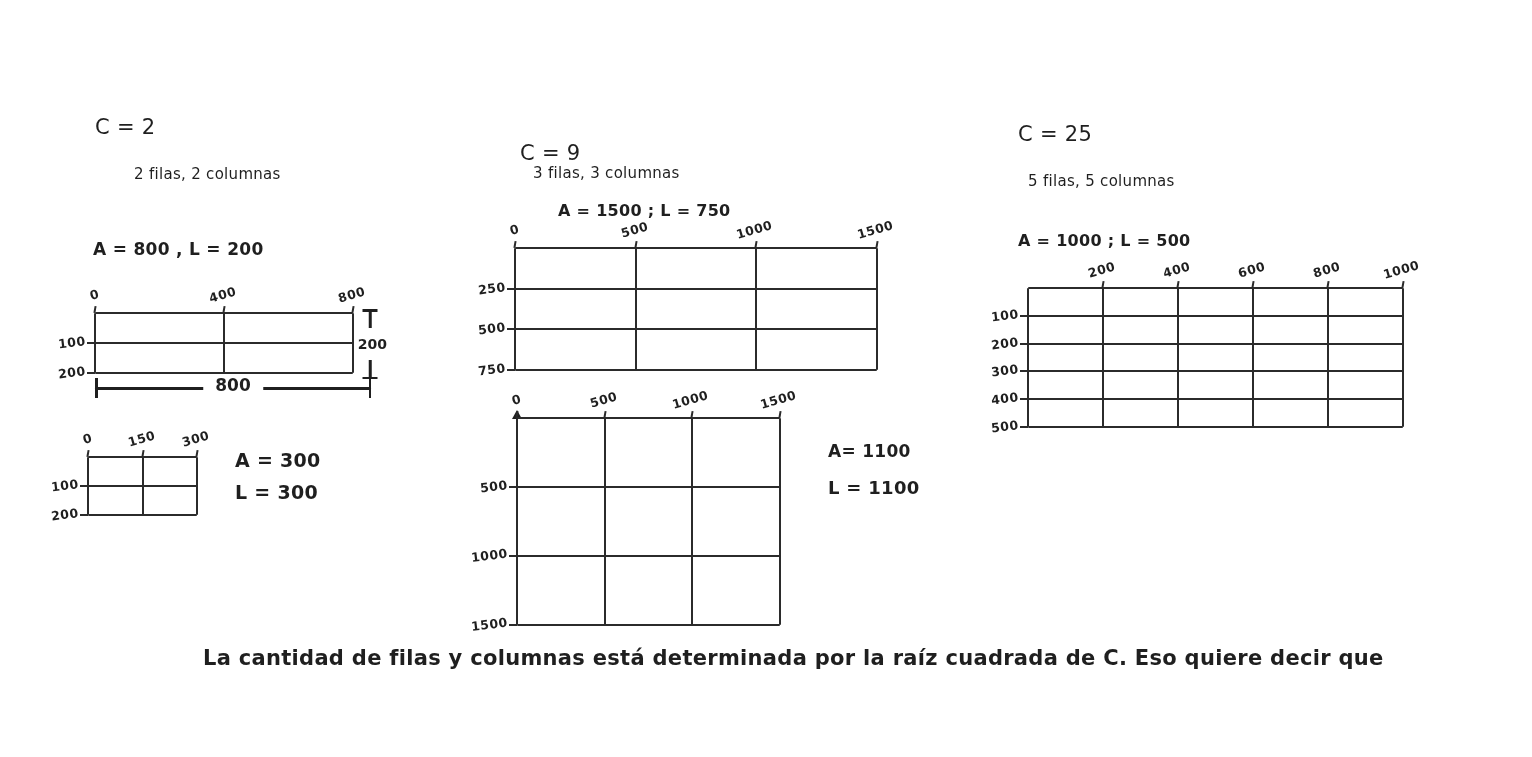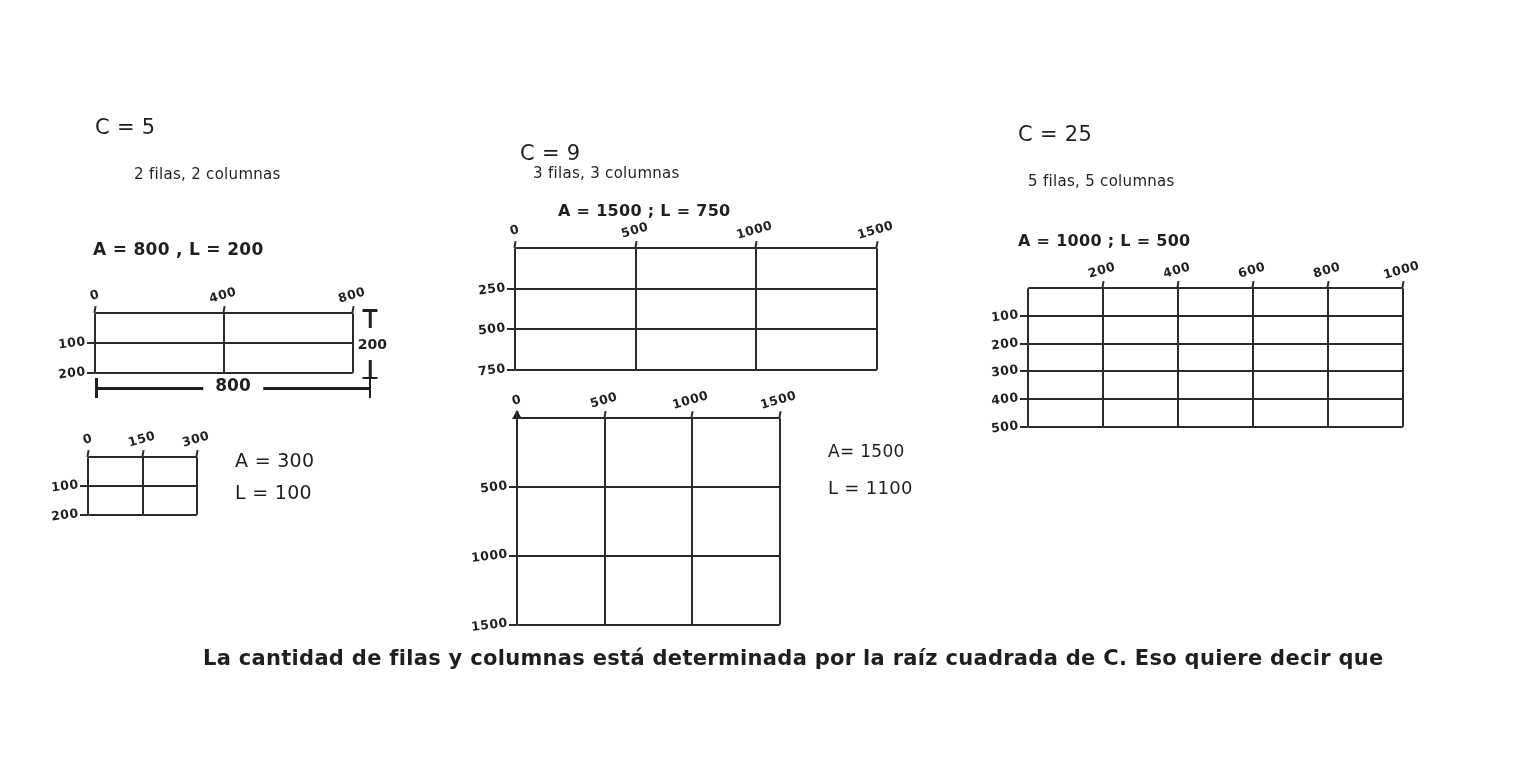--- a/index.html
+++ b/index.html
@@ -14,21 +14,21 @@
     width: 1532px;
     height: 757px;
     background: #ffffff;
     overflow: hidden;
   }
   .txt { position: absolute; white-space: nowrap; letter-spacing: 0.3px; }
   .title { font-size: 20px; }
   .heading { font-size: 21px; }
   .subheading { font-size: 15px; }
   .params { font-size: 17px; font-weight: bold; }
-  .annot { font-size: 18px; font-weight: normal; }
+  .annot { font-size: 18px; font-weight: bold; }
   .footer-line { font-size: 21px; font-weight: bold; }
 
   
   .grid { position: absolute; }
   .gl { position: absolute; background: #2b2b2b; border-radius: 2px; }
   .gl.h { left: 0; right: 0; height: 2px; margin-top: -1px; }
   .gl.v { top: 0; bottom: 0; width: 2px; margin-left: -1px; }
   .axis-label { position: absolute; font-size: 12.5px; font-weight: bold; letter-spacing: 0.5px; }
   .axis-label.top { top: -26px; transform: translateX(-55%) rotate(-16deg); }
   .axis-label.left { right: 100%; margin-right: 9px; transform: translateY(-55%) rotate(-7deg); }
@@ -65,21 +65,21 @@
   #grid-c9-main   { left: 515px;  top: 248px; width: 362px; height: 122px; }
   #grid-c9-square { left: 517px;  top: 418px; width: 263px; height: 207px; }
   #grid-c25-main  { left: 1028px; top: 288px; width: 375px; height: 139px; }
 </style>
 </head>
 <body>
 
 <div id="canvas">
 
 
-  <div class="txt heading" style="left:95px; top:115px;">C = 5</div>
+  <div class="txt heading" style="left:95px; top:115px;">C = 2</div>
   <div class="txt subheading" style="left:134px; top:165px;">2 filas, 2 columnas</div>
   <div class="txt params" style="left:93px; top:239px;">A = 800 ,   L = 200</div>
 
   <div id="grid-c4-main" class="grid">
       <div class="gl h" style="top: 0%;"></div>
       <div class="gl h" style="top: 50%;"></div>
       <div class="gl h" style="top: 100%;"></div>
       <div class="gl v" style="left: 0%;"></div>
       <div class="gl v" style="left: 50%;"></div>
       <div class="gl v" style="left: 100%;"></div>
@@ -122,21 +122,21 @@
       <span class="axis-label top" style="left: 50%;">150</span>
       <div class="tick top" style="left: 50%;"></div>
       <span class="axis-label top" style="left: 100%;">300</span>
       <div class="tick top" style="left: 100%;"></div>
       <span class="axis-label left" style="top: 50%;">100</span>
       <div class="tick left" style="top: 50%;"></div>
       <span class="axis-label left" style="top: 100%;">200</span>
       <div class="tick left" style="top: 100%;"></div>
     </div>
   <div class="txt annot" style="left:235px; top:449px; font-size:19px;">A = 300</div>
-  <div class="txt annot" style="left:235px; top:481px; font-size:19px;">L = 100</div>
+  <div class="txt annot" style="left:235px; top:481px; font-size:19px;">L = 300</div>
 
   <div class="txt heading" style="left:520px; top:113px;margin-top:28px;">C = 9</div>
   <div class="txt subheading" style="left:533px; top:164px;">3 filas, 3 columnas</div>
   <div class="txt params" style="left:558px; top:201px; font-size:16px;">A = 1500 ;   L = 750</div>
 
   <div id="grid-c9-main" class="grid">
       <div class="gl h" style="top: 0%;"></div>
       <div class="gl h" style="top: 33.3333%;"></div>
       <div class="gl h" style="top: 66.6667%;"></div>
       <div class="gl h" style="top: 100%;"></div>
@@ -178,21 +178,21 @@
       <div class="tick top" style="left: 66.6667%;"></div>
       <span class="axis-label top" style="left: 100%;">1500</span>
       <div class="tick top" style="left: 100%;"></div>
       <span class="axis-label left" style="top: 33.3333%;">500</span>
       <div class="tick left" style="top: 33.3333%;"></div>
       <span class="axis-label left" style="top: 66.6667%;">1000</span>
       <div class="tick left" style="top: 66.6667%;"></div>
       <span class="axis-label left" style="top: 100%;">1500</span>
       <div class="tick left" style="top: 100%;"></div>
     </div>
-  <div class="txt annot" style="left:828px; top:441px; font-size:17px;">A= 1500</div>
+  <div class="txt annot" style="left:828px; top:441px; font-size:17px;">A= 1100</div>
   <div class="txt annot" style="left:828px; top:477px;">L = 1100</div>
 
   <div class="txt heading" style="left:1018px; top:122px;">C = 25</div>
   <div class="txt subheading" style="left:1028px; top:172px;">5 filas, 5 columnas</div>
   <div class="txt params" style="left:1018px; top:231px; font-size:16px;">A = 1000  ;    L = 500</div>
 
   <div id="grid-c25-main" class="grid">
       <div class="gl h" style="top: 0%;"></div>
       <div class="gl h" style="top: 20%;"></div>
       <div class="gl h" style="top: 40%;"></div>

